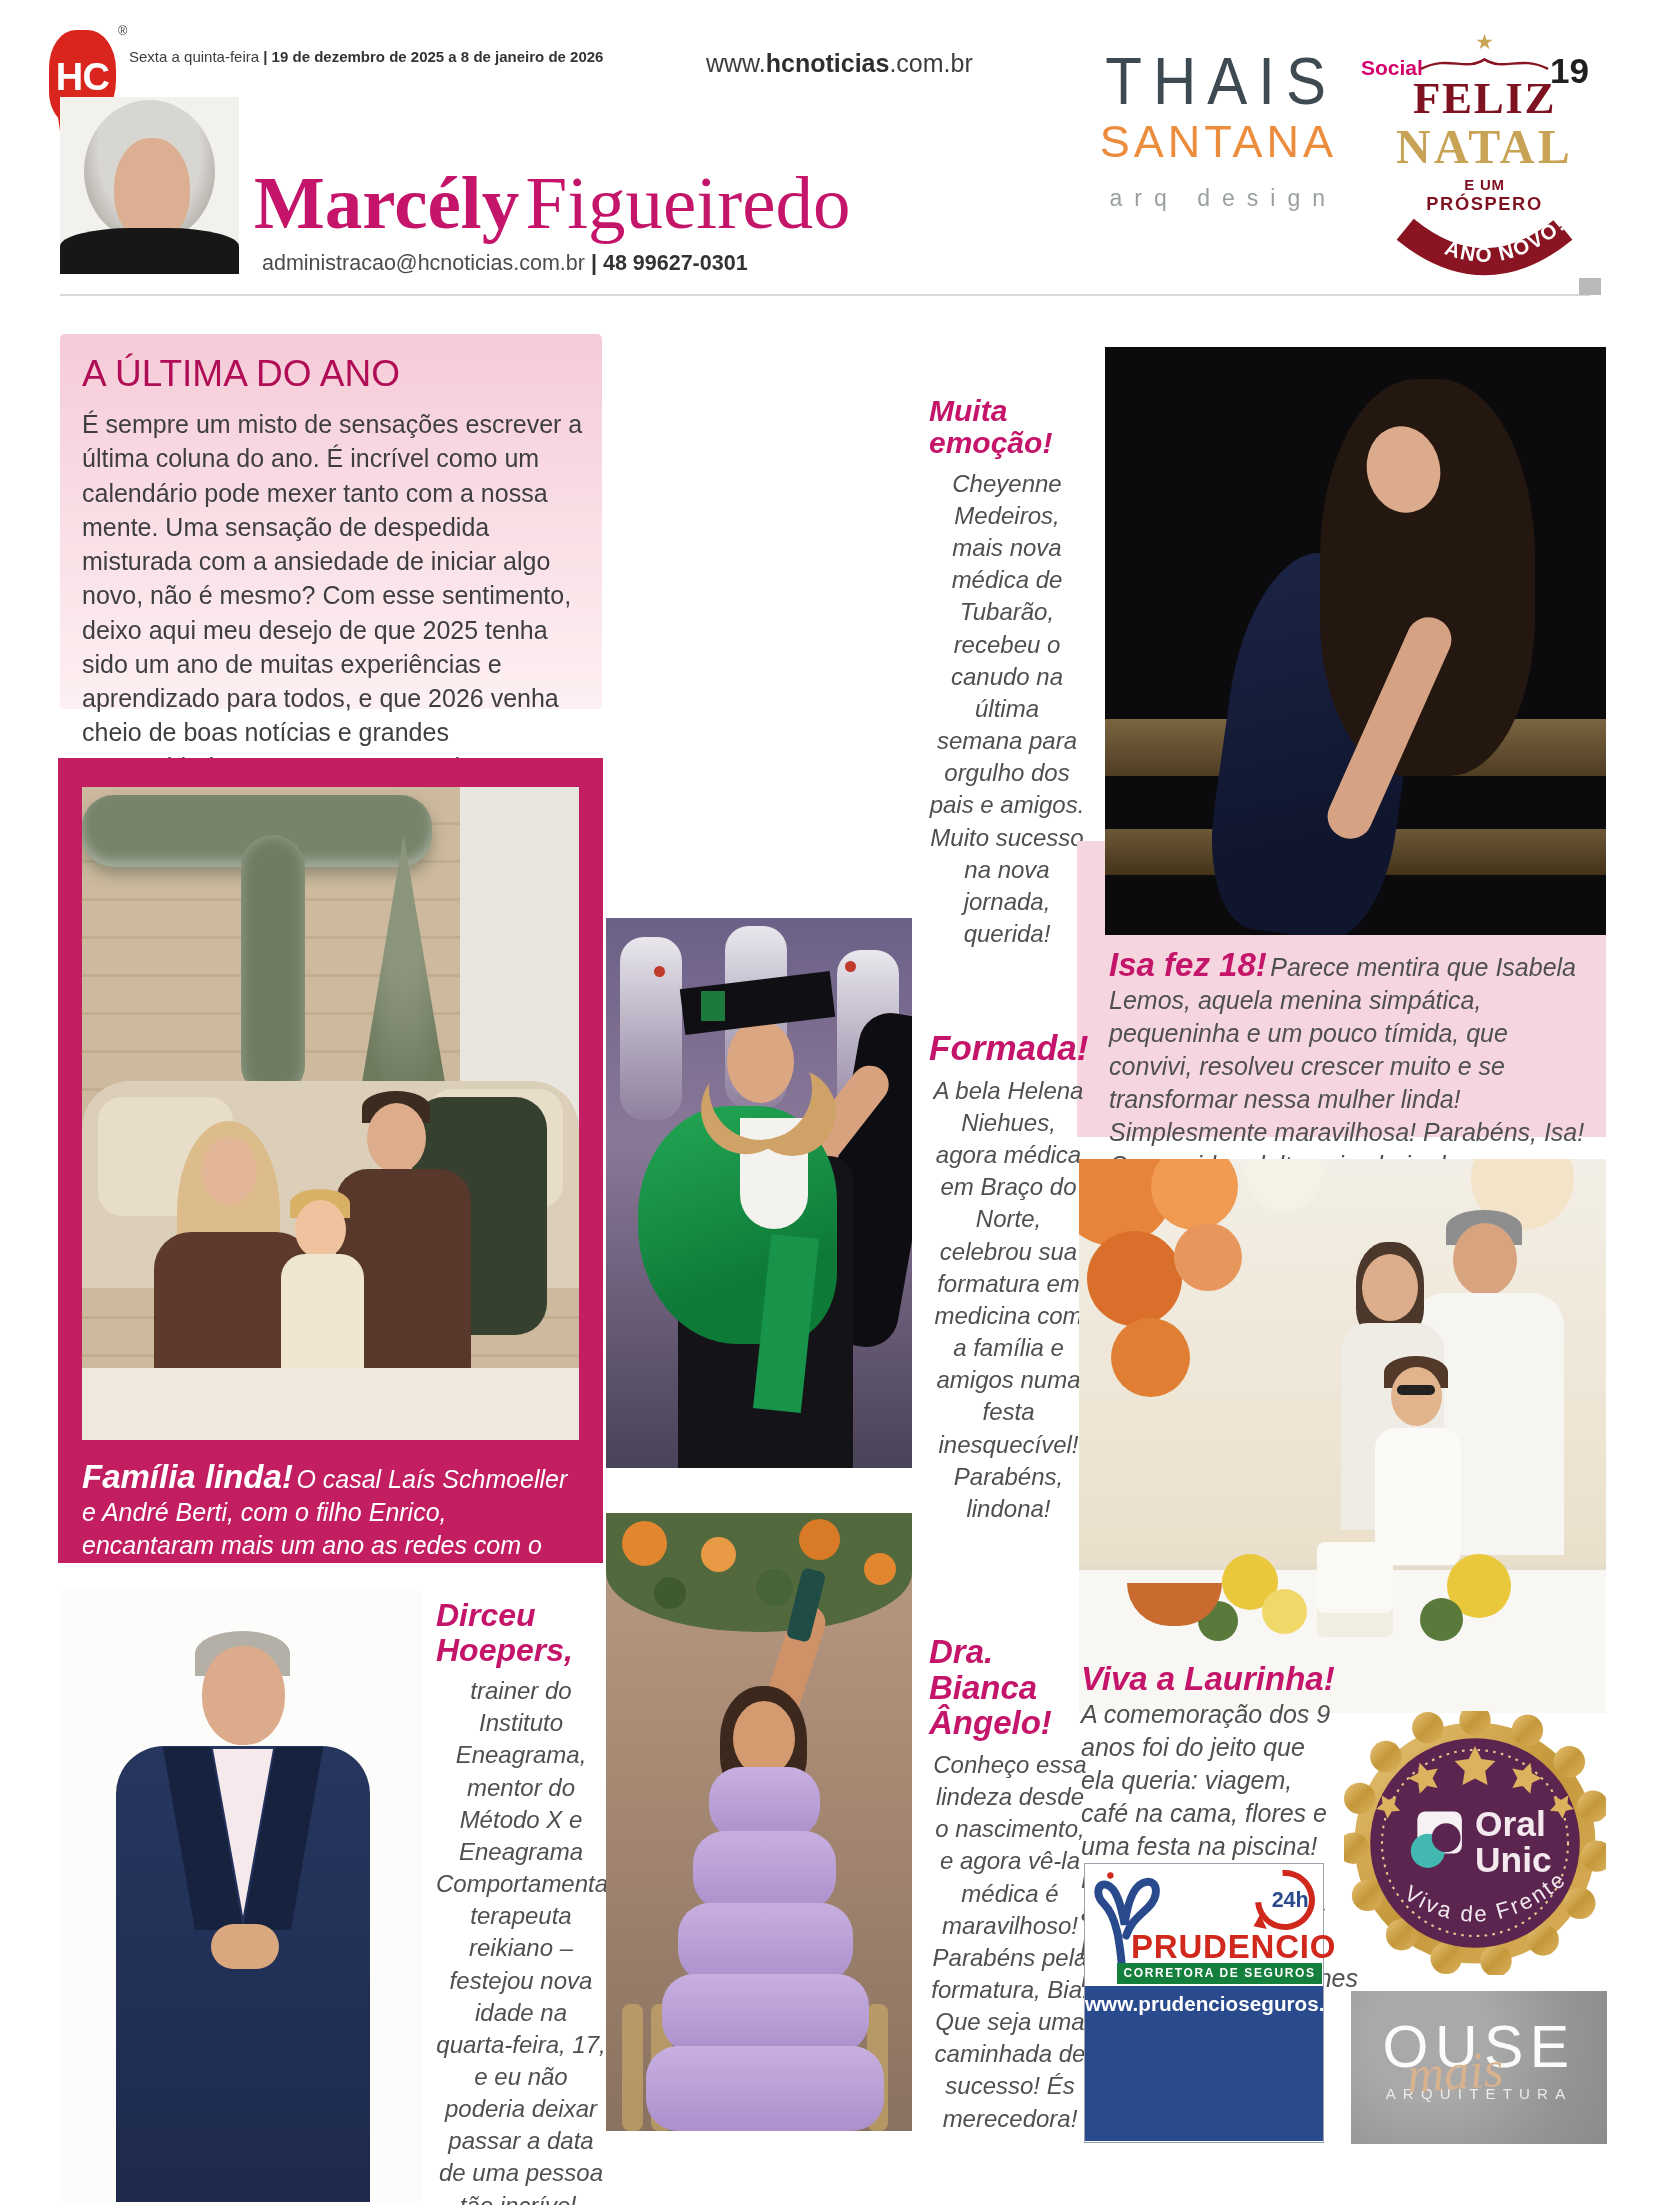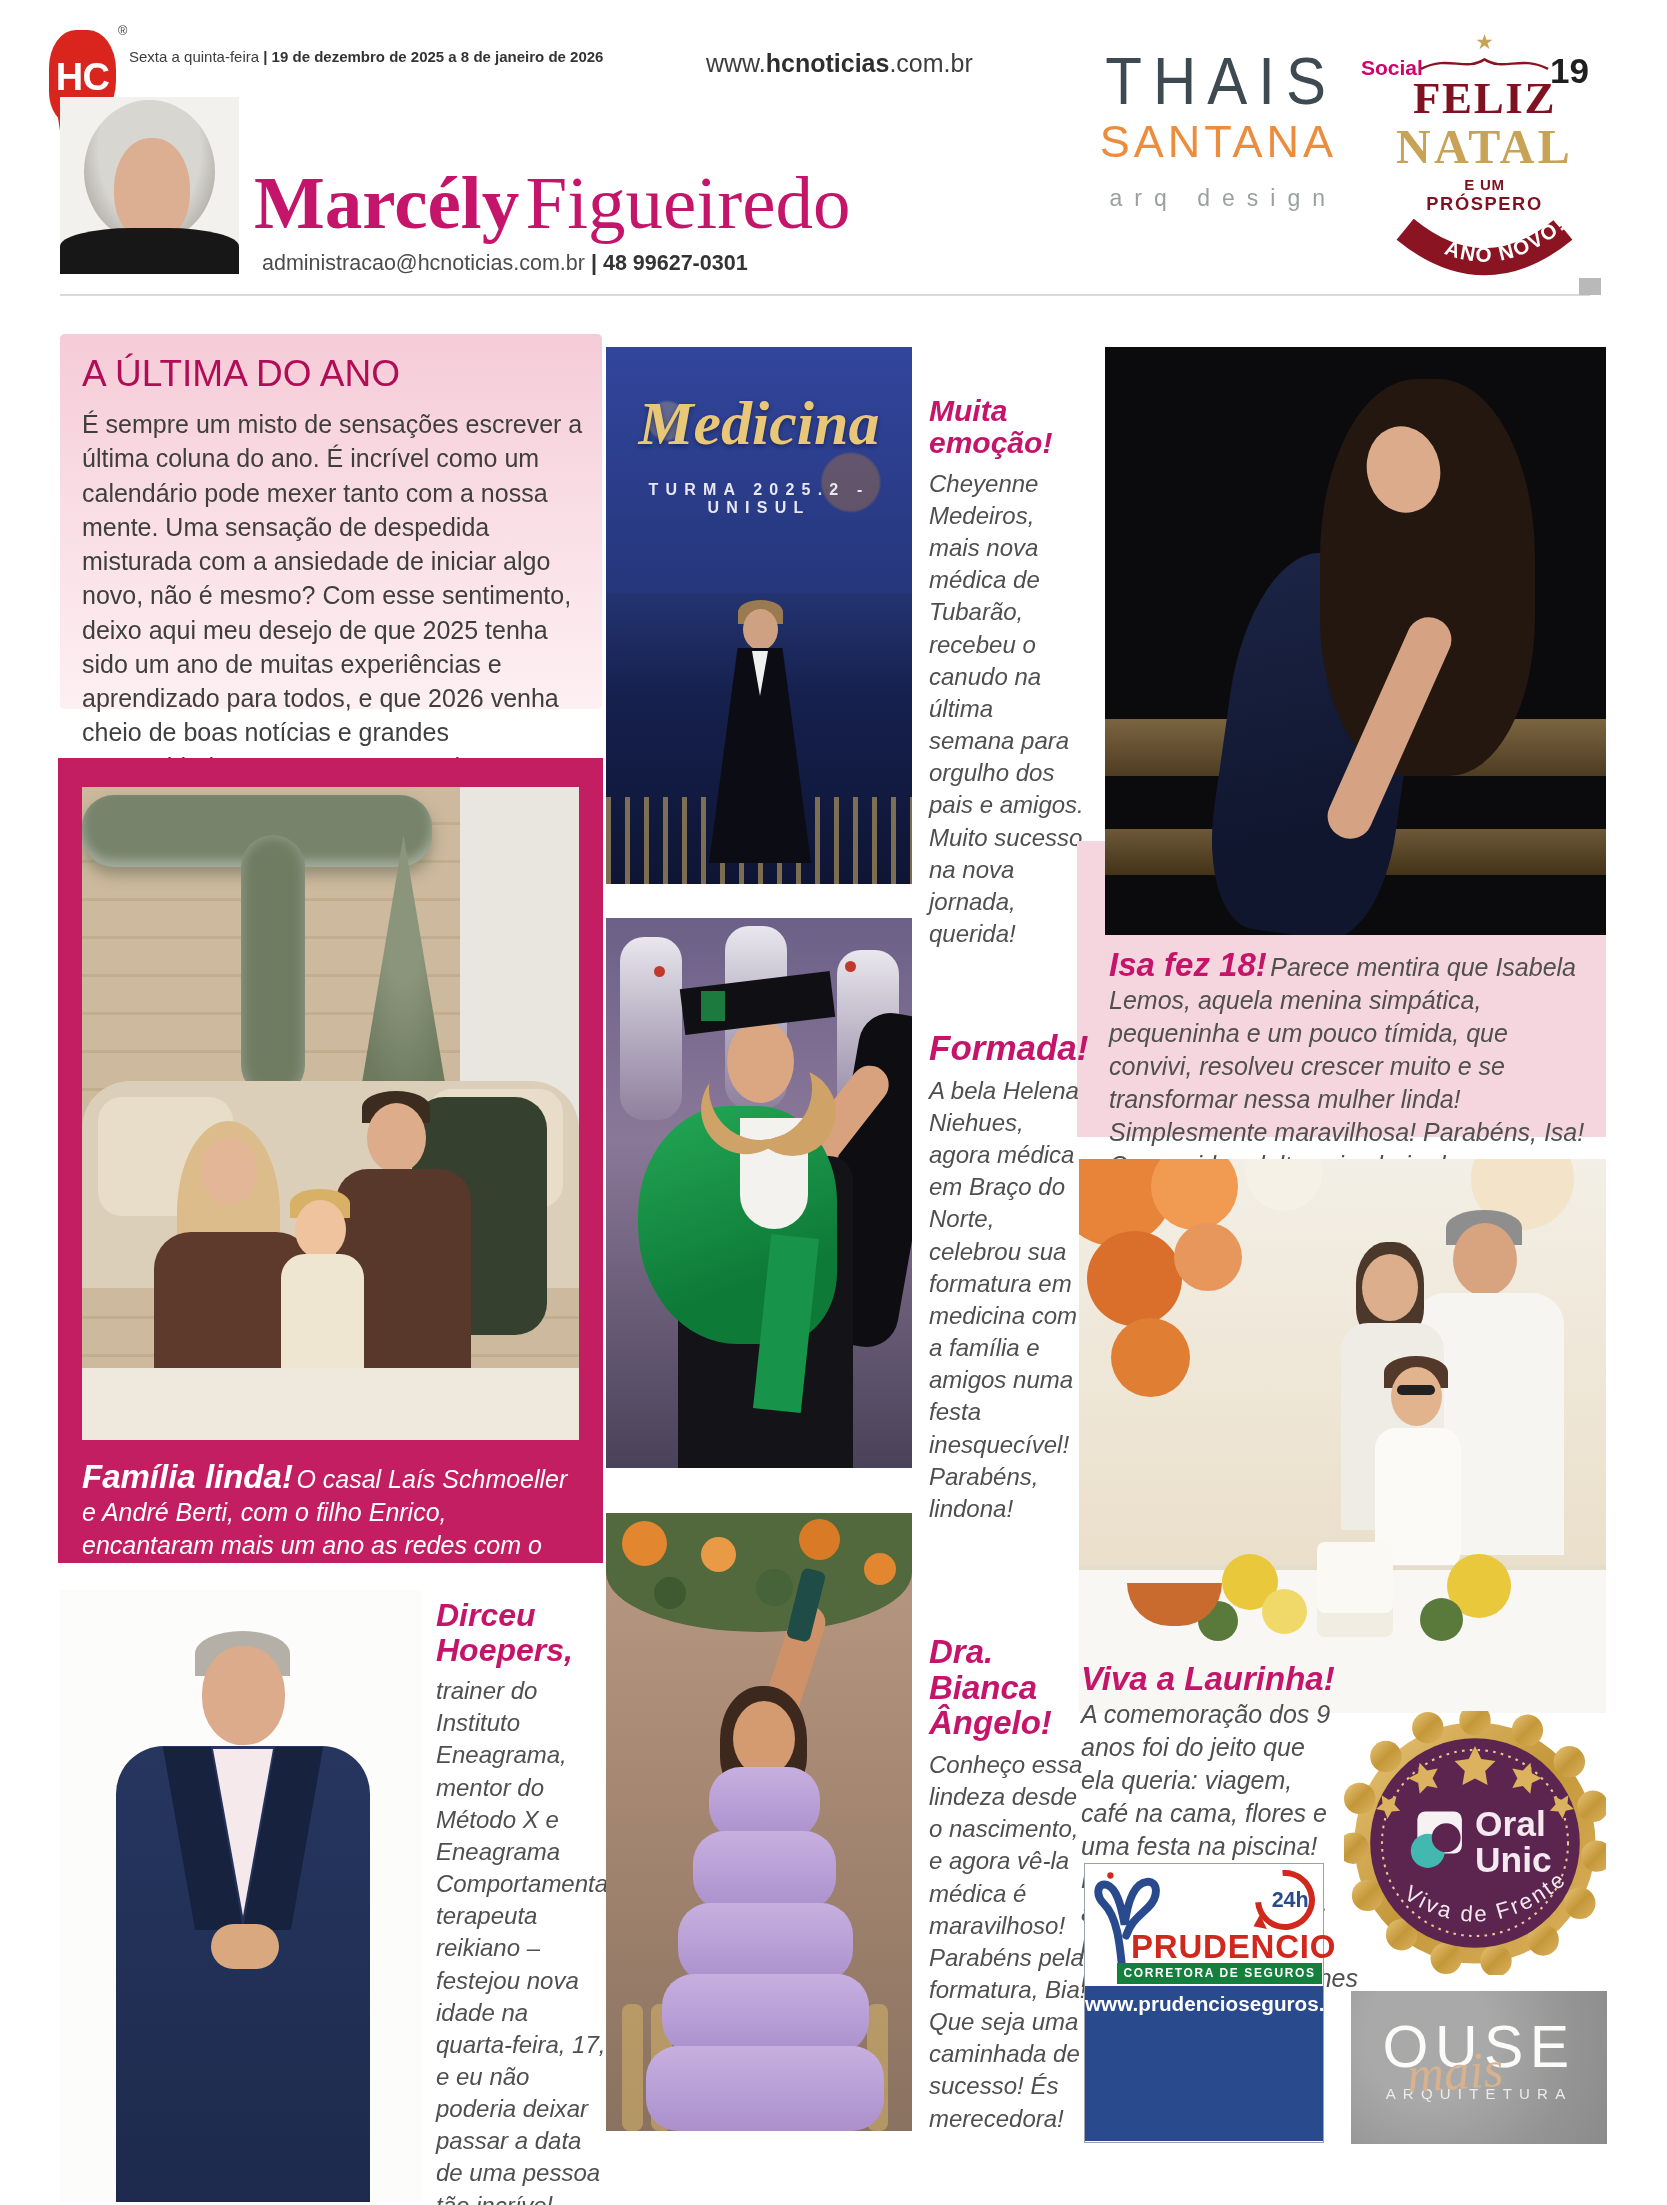--- a/index.html
+++ b/index.html
@@ -41,21 +41,21 @@
   .col-name { left:254px; top:165px; font-size:75px; color:#c4156b; line-height:1;font-family:Liberation Serif, serif; }
   .col-name .fn { font-weight:800; }
   .col-name .ln { font-weight:400; margin-left:6.4px; }
   .col-contact { left:262px; top:251px; font-size:21.5px; color:#4c4c4c; }
   .col-contact b { color:#333; }
   .header-divider { left:60px; top:294px; width:1530px; height:2.4px; background:#d9d9d9; }
   .header-square { left:1579px; top:278px; width:22px; height:16.7px; background:#b9b9b9; }
 
   
   .cap-title-block { font-size:30px; font-weight:800; font-style:italic; color:#c4156b; line-height:1.08; }
-  .cap-body { font-size:24px; font-style:italic; color:#4f4f4f; line-height:1.34; margin-top:8px; }
+  .cap-body { font-size:24px; font-style:italic; color:#4f4f4f; line-height:1.34; margin-top:8px;text-align:center; }
   .cap-inline-title { font-size:33px; font-weight:800; font-style:italic; color:#c4156b; }
   .cap-inline-body { font-size:25px; font-style:italic; color:#4f4f4f; line-height:1.32; }
 
   
   .article-panel { left:60px; top:334px; width:542px; height:375px; border-radius:4.8px;
     background:linear-gradient(180deg,#f5cbd8 0%, #f9dde4 45%, #fdf0f2 100%); }
   .article-title { position:absolute; left:22px; top:19px; font-size:37px; font-weight:400; color:#b00d56; }
   .article-body { position:absolute; left:22px; top:73px; width:502px; font-size:25px; line-height:1.37; color:#3e3e3e; }
 
   
@@ -255,30 +255,20 @@
   </div>
 
   <div class="abs header-divider"></div>
   <div class="abs header-square"></div>
 
   <div class="abs article-panel">
     <div class="article-title">A ÚLTIMA DO ANO</div>
     <div class="article-body">É sempre um misto de sensações escrever a última coluna do ano. É incrível como um calendário pode mexer tanto com a nossa mente. Uma sensação de despedida misturada com a ansiedade de iniciar algo novo, não é mesmo? Com esse sentimento, deixo aqui meu desejo de que 2025 tenha sido um ano de muitas experiências e aprendizado para todos, e que 2026 venha cheio de boas notícias e grandes oportunidades. Aos que acompanharam a coluna, minha gratidão. Espero vocês no próximo ano!</div>
   </div>
 
-  <div class="abs photo photo-cheyenne">
-    <div class="ch-screen"></div>
-    <div class="ch-title">Medicina</div>
-    <div class="ch-sub">TURMA 2025.2 - UNISUL</div>
-    <div class="ch-chairs"></div>
-    <div class="ch-hairf"></div>
-    <div class="ch-head"></div>
-    <div class="ch-gown"></div>
-    <div class="ch-collar"></div>
-  </div>
 
   <div class="abs muita-caption">
     <div class="cap-title-block">Muita emoção!</div>
     <div class="cap-body">Cheyenne Medeiros, mais nova médica de Tubarão, recebeu o canudo na última semana para orgulho dos pais e amigos. Muito sucesso na nova jornada, querida!</div>
   </div>
 
   <div class="abs isa-panel">
     <div class="isa-caption">
       <span class="cap-inline-title">Isa fez 18!</span>
       <span class="cap-inline-body">Parece mentira que Isabela Lemos, aquela menina simpática, pequeninha e um pouco tímida, que convivi, resolveu crescer muito e se transformar nessa mulher linda! Simplesmente maravilhosa! Parabéns, Isa! Que a vida adulta seja cheia de experiências únicas e felizes para guardar sempre na memória!</span>

